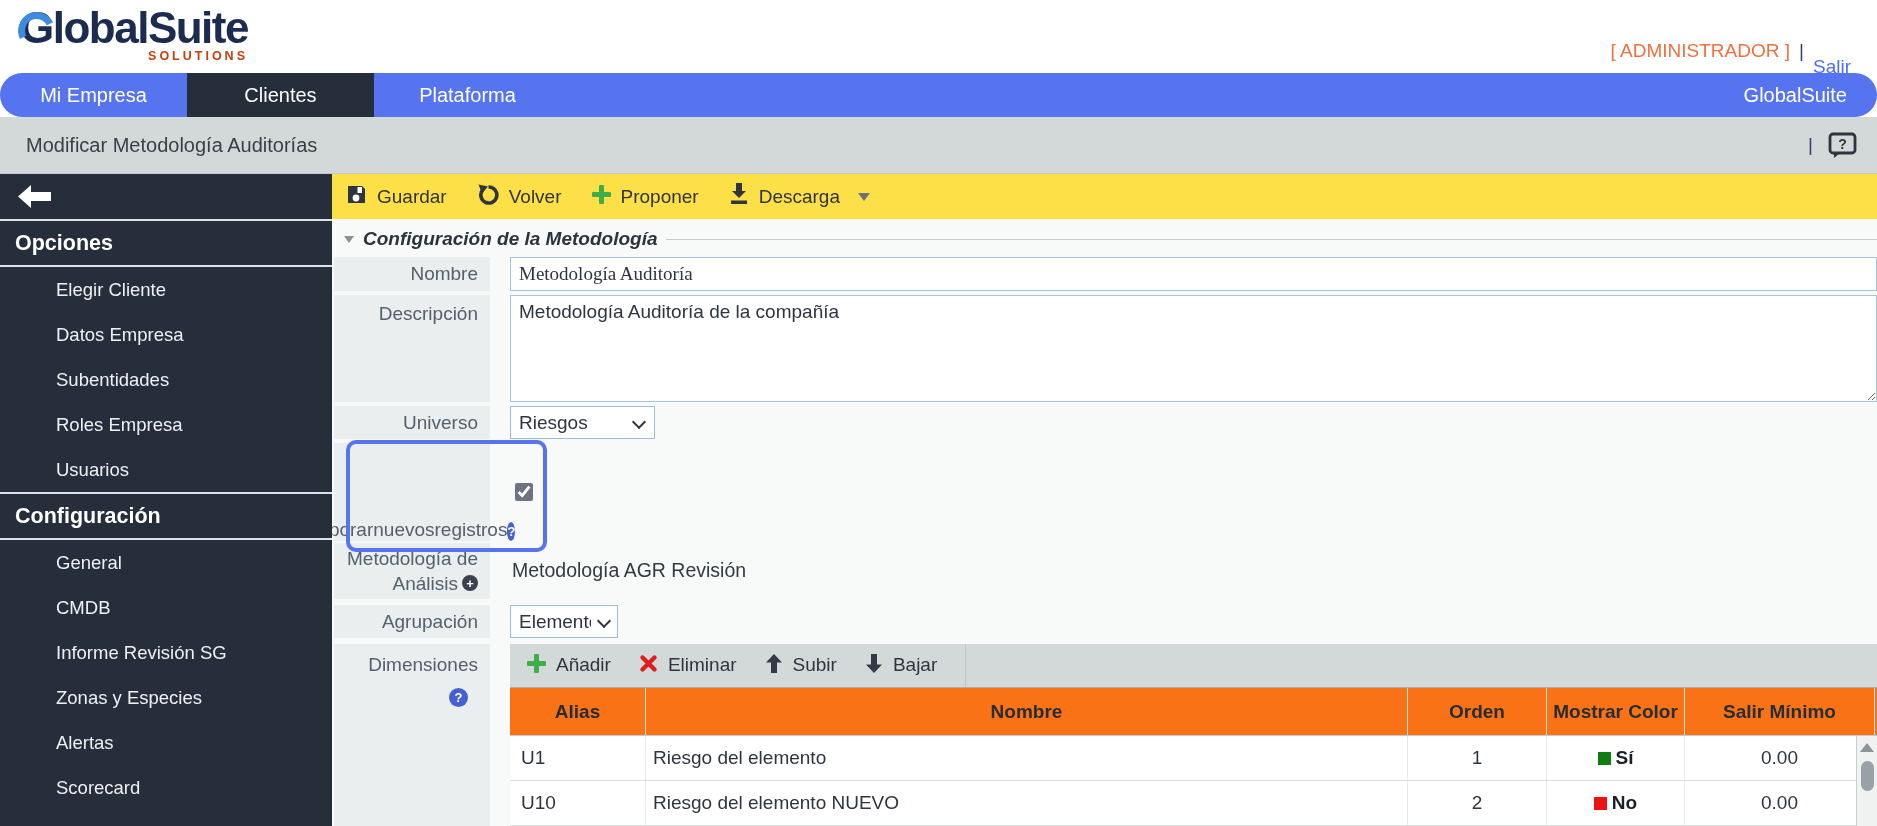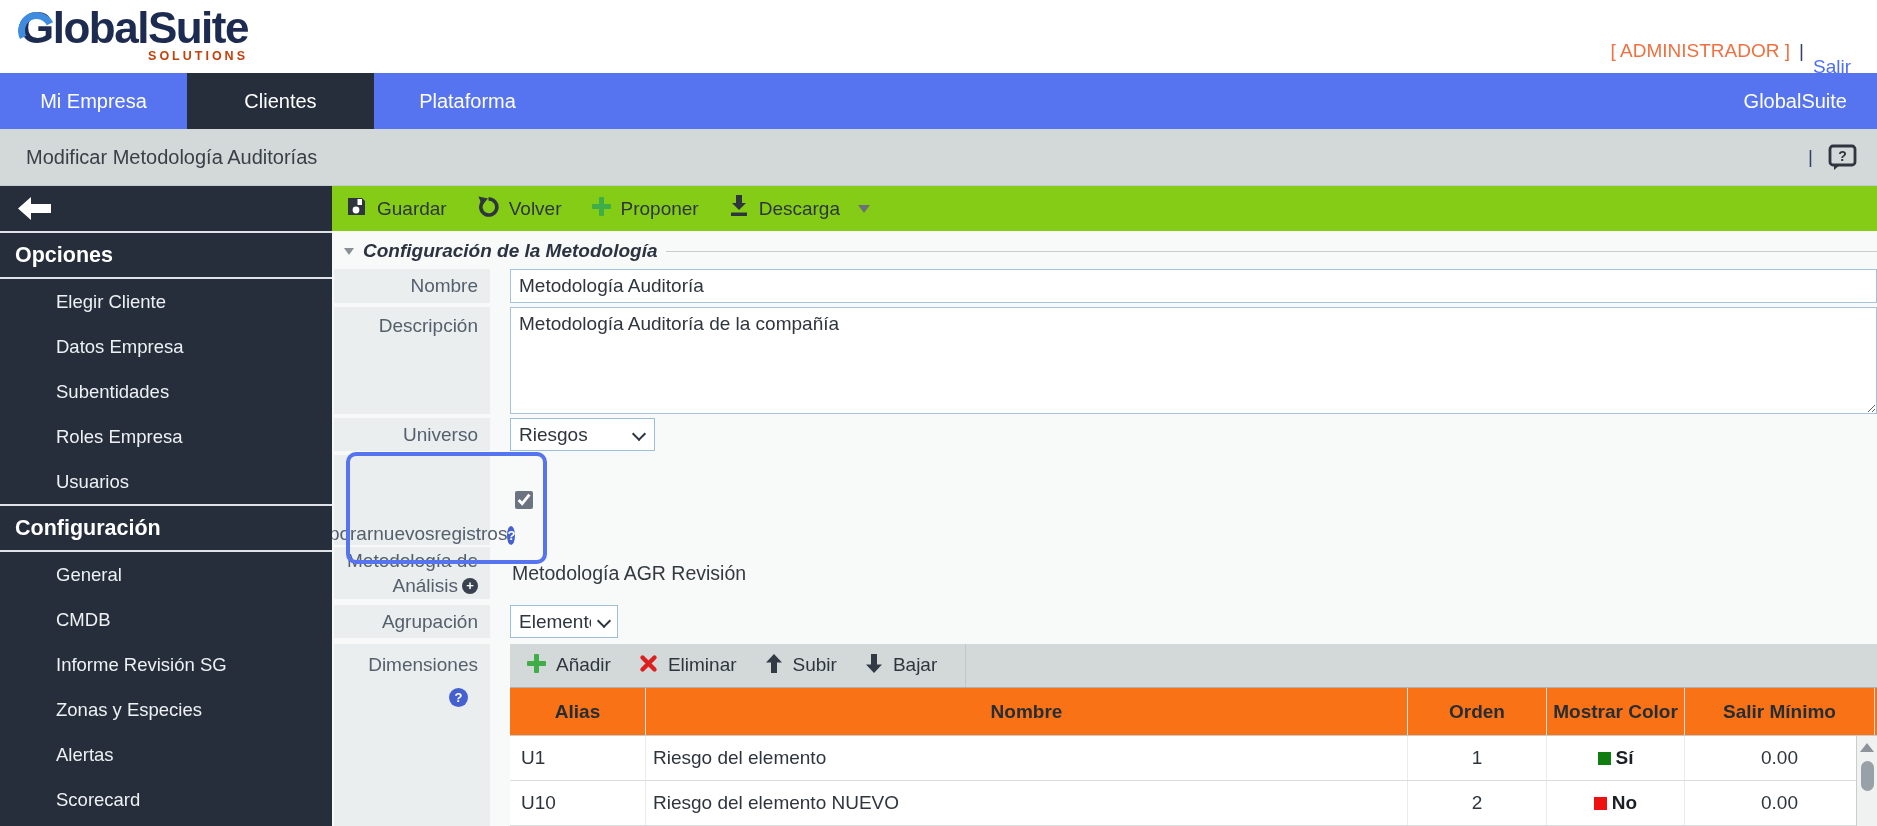--- a/index.html
+++ b/index.html
@@ -14,21 +14,21 @@
   .logo-arc { position:absolute; left:-2px; top:7px; width:37px; height:37px; border-radius:50%;
               border:7px solid transparent; border-top-color:#3f8be0; border-left-color:#3f8be0;
               transform:rotate(18deg); }
   .logo-sub { align-self:flex-end; font-size:12.5px; font-weight:700; letter-spacing:3px; color:#c2410c; margin-top:-2px; }
   .topbar-right { margin-top:28px; font-size:19px; display:flex; gap:9px; align-items:center; white-space:nowrap; }
   .role-label { color:#ef7040; }
   .top-divider { color:#33406e; }
   .logout { color:#4d6ef2; cursor:pointer;margin-top:32px; }
 
   
-  .navbar { height:56px; background:#5673f0; display:flex; color:#fff; font-size:20px; flex-shrink:0; }
+  .navbar { height:44px; background:#5673f0; display:flex; color:#fff; font-size:20px; flex-shrink:0;border-radius:30px; }
   .nav-tab { width:187px; display:flex; align-items:center; justify-content:center; cursor:pointer; }
   .nav-tab.active { background:#262e3b; }
   .nav-right { margin-left:auto; display:flex; align-items:center; padding-right:30px; }
 
   
   .titlebar { height:57px; background:#d3d8d8; display:flex; align-items:center; padding:0 20px 0 26px;
               font-size:20px; color:#3a4048; border-bottom:1px solid #c2cbd2; flex-shrink:0; }
   .titlebar-right { margin-left:auto; display:flex; align-items:center; gap:15px; }
   .tb-divider { color:#33406e; font-size:19px; }
   .help-bubble { cursor:pointer; display:flex; }
@@ -38,36 +38,36 @@
   .sidebar { width:332px; background:#262e3b; color:#fff; flex-shrink:0; }
   .back-strip { height:45px; display:flex; align-items:center; padding-left:18px; }
   .back-arrow { cursor:pointer; display:flex; }
   .side-heading { height:48px; display:flex; align-items:center; padding-left:15px; font-size:21.5px; font-weight:700;
                   border-top:2px solid #dfe3e8; border-bottom:2px solid #dfe3e8; }
   .side-item { height:45px; display:flex; align-items:center; padding-left:56px; font-size:18.5px; color:#eef1f4; cursor:pointer; }
 
   .content { flex:1; background:#f8f9f9; display:flex; flex-direction:column; overflow:hidden; min-width:0; }
 
   
-  .toolbar { height:45px; background:#84cc16; display:flex; align-items:center; padding-left:14px; flex-shrink:0; }
+  .toolbar { height:45px; background:#fde047; display:flex; align-items:center; padding-left:14px; flex-shrink:0; }
   .tb-btn { display:flex; align-items:center; gap:10px; font-size:19px; color:#2e353f; margin-right:30px; cursor:pointer; background:none; border:none; font-family:inherit; }
   .caret-down { width:0; height:0; border-left:6px solid transparent; border-right:6px solid transparent; border-top:8px solid #6a7178; margin-left:8px; }
 
   
   .form { flex:1; display:flex; flex-direction:column; overflow:hidden; padding:4px 0 0 2px; }
   .section-header { display:flex; align-items:center; padding:5px 0 7px 10px; font-size:19px; font-weight:700; color:#2b3340;font-style:italic; }
   .collapse-tri { width:0; height:0; border-left:5px solid transparent; border-right:5px solid transparent; border-top:7px solid #8a9096; margin-right:9px; cursor:pointer; }
   .section-line { flex:1; border-top:1px solid #c7cbcb; margin-left:8px; align-self:center; }
 
   .frow { display:grid; grid-template-columns:156px 1fr; column-gap:20px; margin-bottom:4px; }
   .flabel { background:#ebeeee; display:flex; align-items:center; justify-content:flex-end; padding-right:12px;
             font-size:19px; color:#55606e; text-align:right; }
   .fvalue { display:flex; align-items:center; min-width:0; }
 
-  .text-input { width:100%; height:34px; border:1px solid #a6c3da; background:#fff; font-family:Liberation Sans, sans-serif; font-size:19px; color:#2e353f; padding:0 8px; }
+  .text-input { width:100%; height:34px; border:1px solid #a6c3da; background:#fff; font-family:Liberation Serif, serif; font-size:19px; color:#2e353f; padding:0 8px; }
   .frow.desc { height:107px; }
   .flabel.top { align-items:flex-start; padding-top:8px; }
   textarea.desc-area { width:100%; height:107px; border:1px solid #a6c3da; background:#fff; font-family:inherit; font-size:19px; color:#2e353f; padding:5px 8px; resize:both; }
 
   .select-wrap { position:relative; display:inline-block; }
   select { appearance:none; -webkit-appearance:none; border:1px solid #9ebdd8; background:#fff; font-family:inherit;
            font-size:19px; color:#2e353f; height:33px; padding:0 30px 0 8px; border-radius:0; }
   .select-wrap::after { content:""; position:absolute; right:11px; top:11px; width:8px; height:8px;
            border-right:2.5px solid #2e353f; border-bottom:2.5px solid #2e353f; transform:rotate(45deg); pointer-events:none; }
   .sel-universo { width:145px; }

